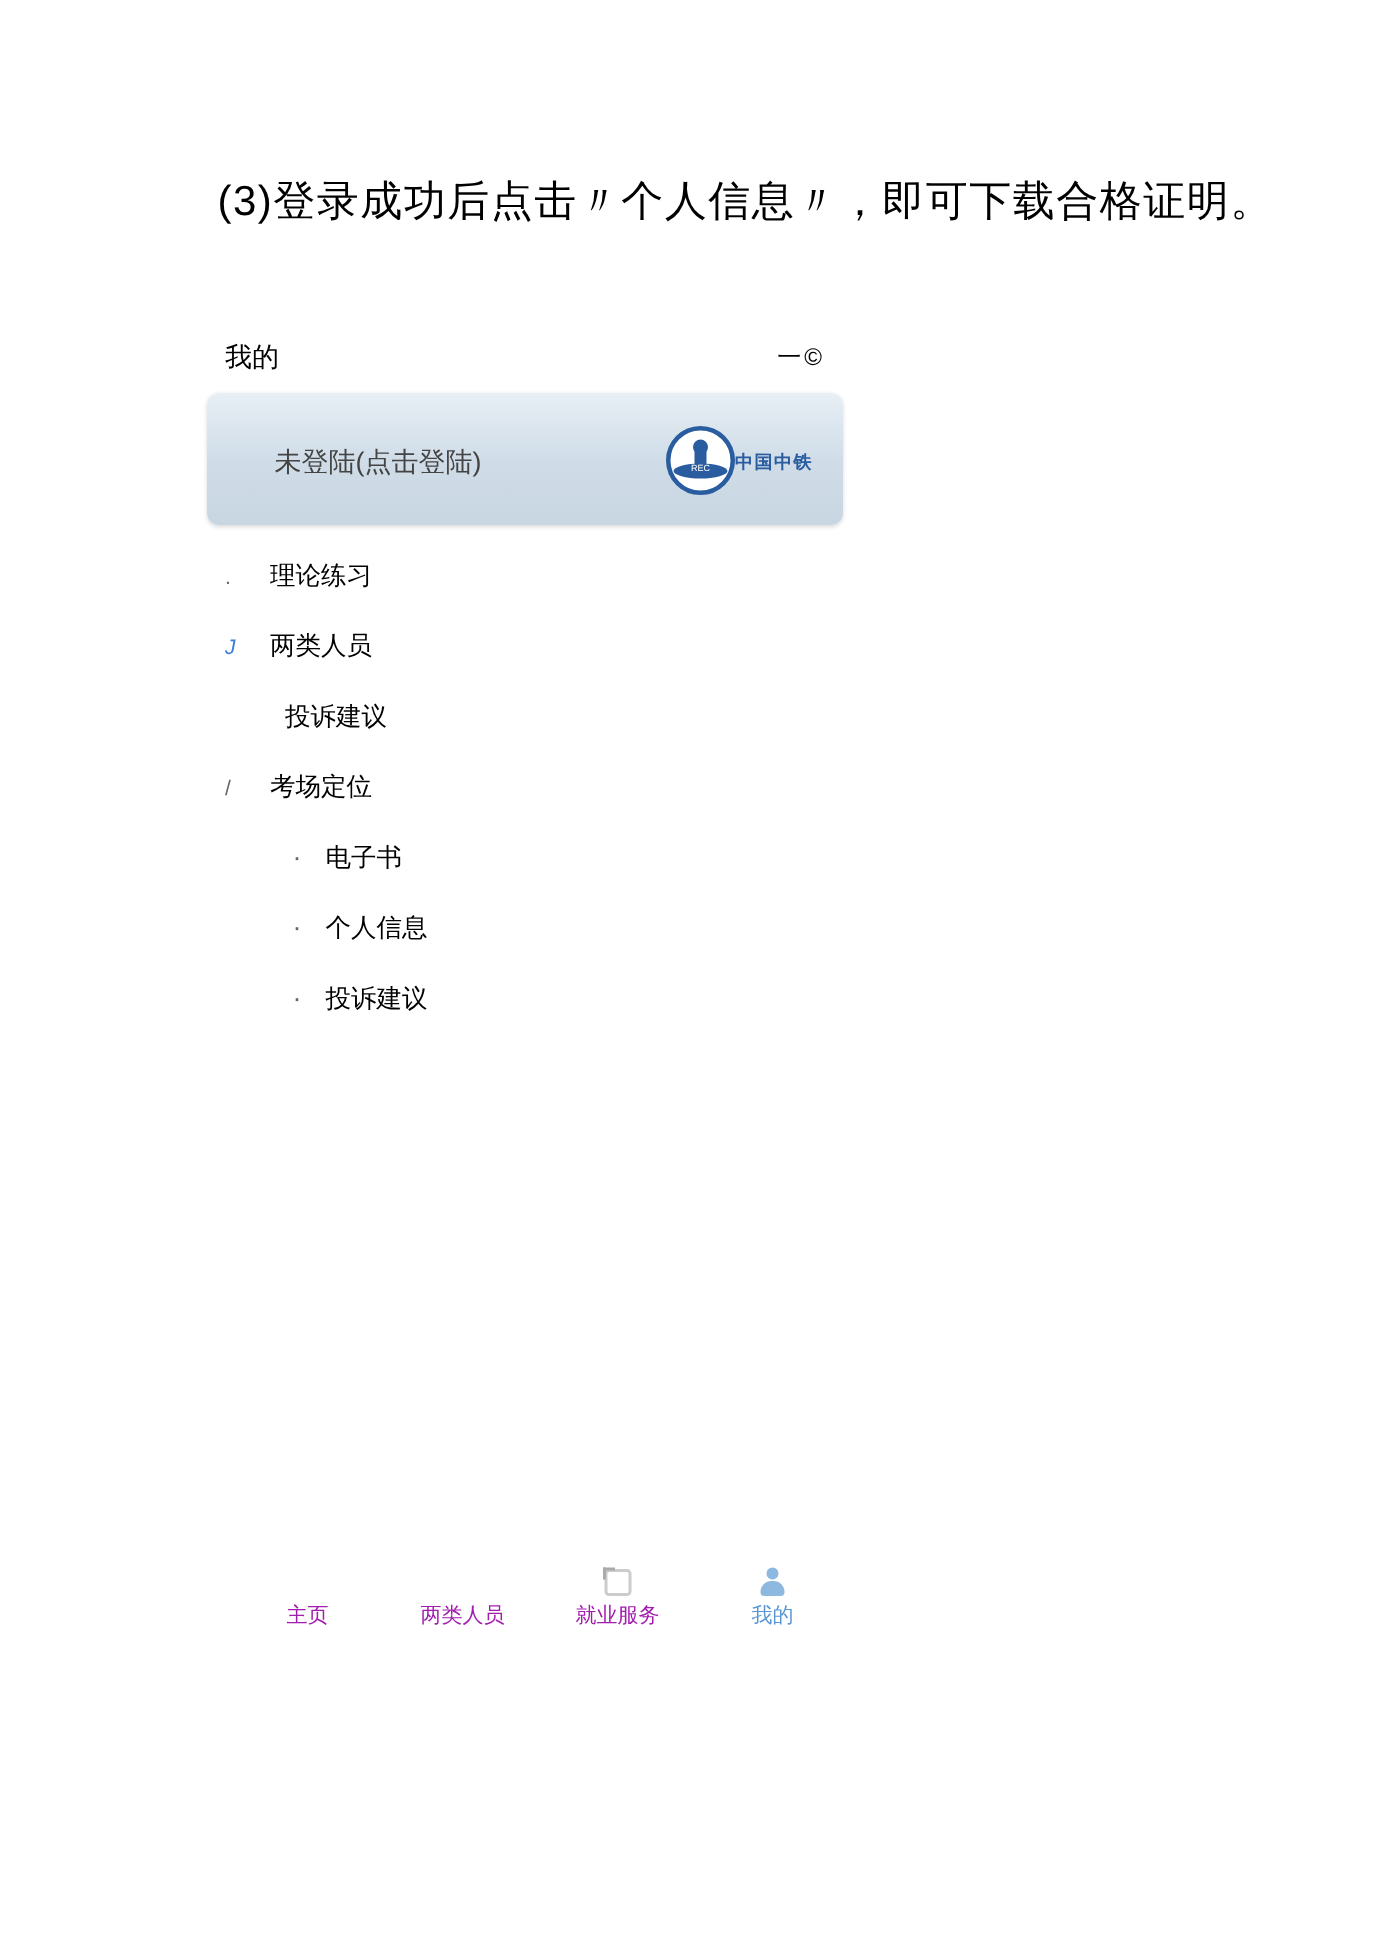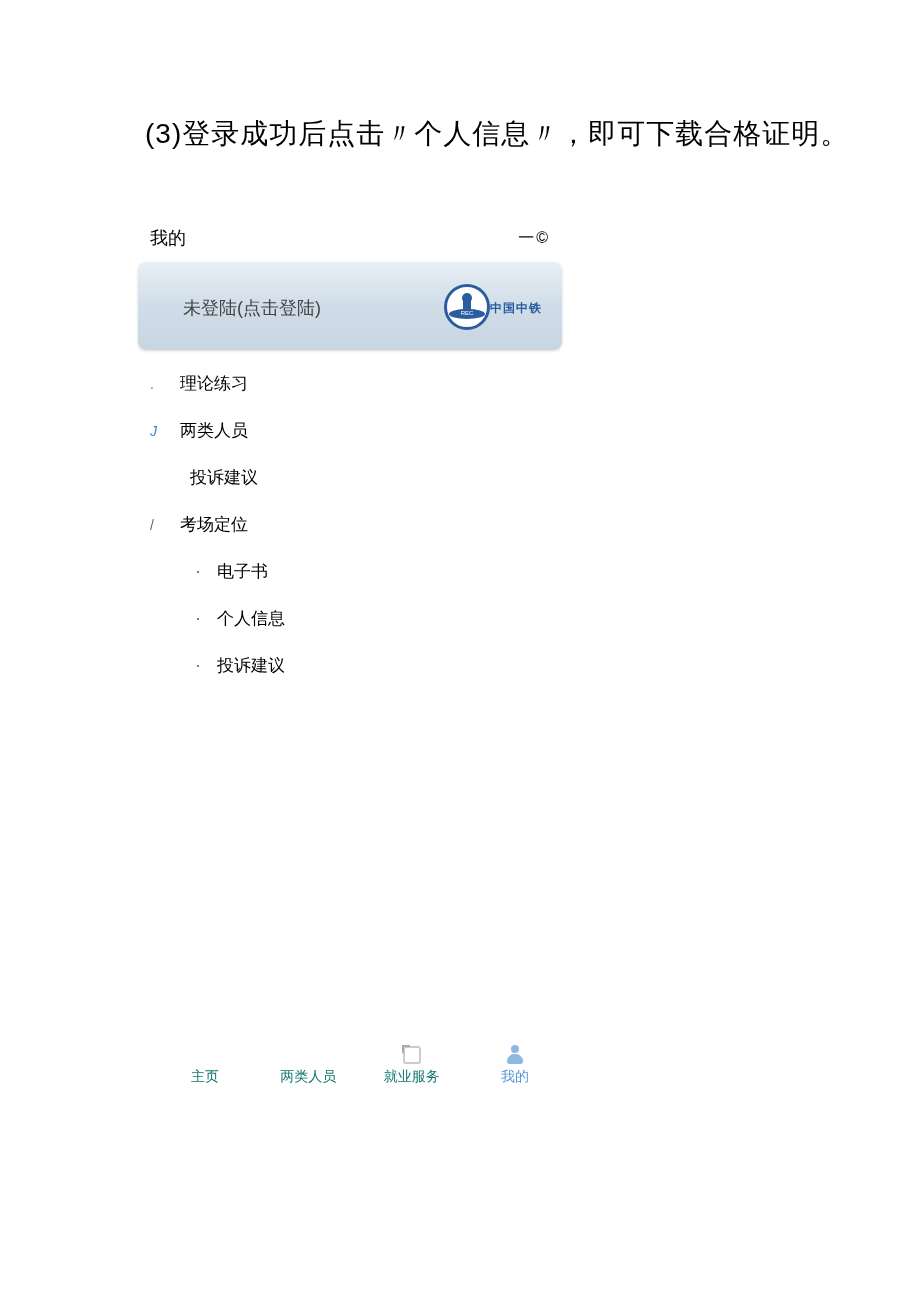--- a/index.html
+++ b/index.html
@@ -143,21 +143,21 @@
       display: flex;
       width: 380px;
       align-items: flex-end;
       justify-content: space-between;
     }
     .nav-item {
       display: flex;
       flex-direction: column;
       align-items: center;
       font-size: 14px;
-      color: #0f766e;
+      color: #a21caf;
       width: 70px;
     }
     .nav-item.active {
       color: #5a96d6;
     }
     .nav-icon {
       height: 22px;
       margin-bottom: 2px;
       display: flex;
       align-items: center;

